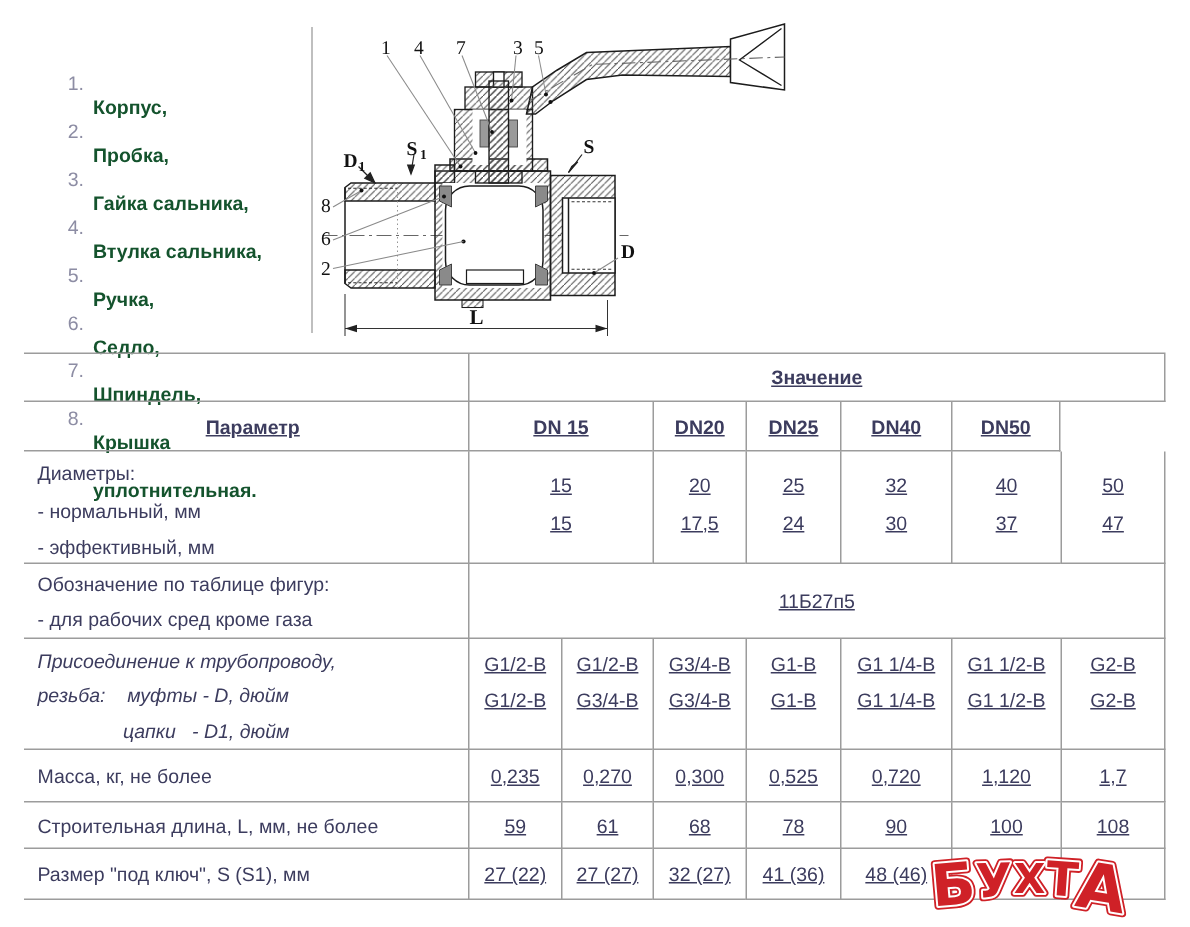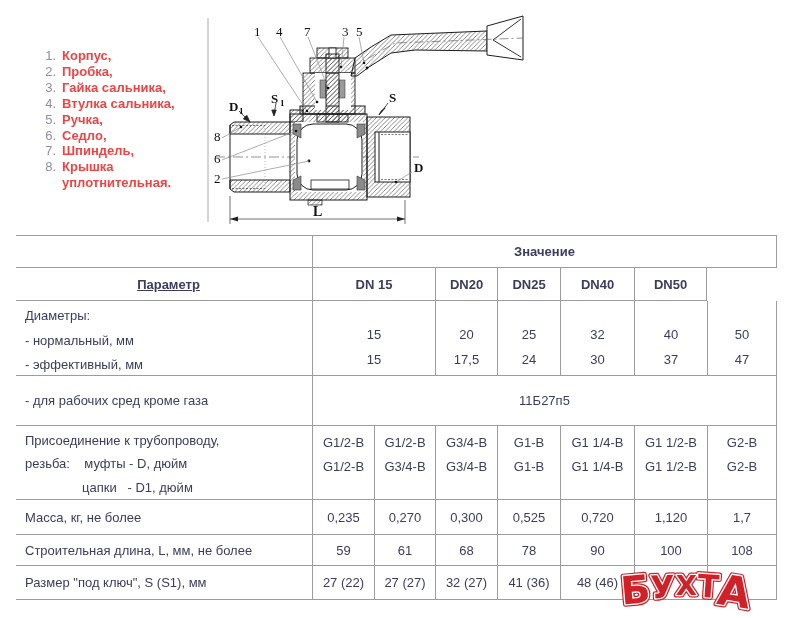--- a/index.html
+++ b/index.html
@@ -4,47 +4,47 @@
 <style>
   html,body{margin:0;padding:0;background:#fff;}
   .page{position:relative;width:793px;height:618px;background:#fff;overflow:hidden;
         font-family:"Liberation Sans",sans-serif;color:#3c3c5e;}
   *{box-sizing:border-box;}
 
   
   .plist{position:absolute;left:34px;top:48px;font-size:13px;line-height:15.9px;}
   .plist .prow{display:flex;}
   .plist .num{width:22px;text-align:right;color:#8d8da4;margin-right:6px;flex:none;}
-  .plist .lbl{font-weight:bold;color:#ef4444;}
+  .plist .lbl{font-weight:bold;color:#14532d;margin-top:16px;}
 
   
   .drawing{position:absolute;left:205px;top:10px;width:320px;height:222px;}
 
   
   .tbl{position:absolute;left:16px;top:235px;width:761px;border-top:1px solid #9c9c9c;font-size:13px;}
   .tr{display:grid;grid-template-columns:296px 62px 61px 62px 63px 74px 73px 70px;}
   .td{border-bottom:1px solid #9c9c9c;display:flex;flex-direction:column;justify-content:center;
       overflow:hidden;}
-  .td.v{border-left:1px solid #9c9c9c;align-items:center;text-align:center;}
+  .td.v{border-left:1px solid #9c9c9c;align-items:center;text-align:center;text-decoration:underline;}
   .tr .td:last-child{border-right:1px solid #9c9c9c;}
   .s2{grid-column:span 2;}
   .s7{grid-column:span 7;}
   .p{padding-left:9px;align-items:flex-start;}
   .b{font-weight:bold;}
   .cen{align-items:center;text-align:center;}
   .r-znach .td{height:32px;}
   .r-head  .td{height:33px;}
   .r-diam  .td{height:75px;}
   .r-desig .td{height:50px;}
   .r-conn  .td{height:74px;}
   .r-mass  .td{height:35px;}
   .r-len   .td{height:31px;}
   .r-wr    .td{height:34px;}
   .r-diam .p .l{line-height:24.5px;}
-  .r-diam .v{justify-content:flex-end;padding-bottom:3px;}
+  .r-diam .v{justify-content:center;padding-bottom:3px;}
   .r-diam .v .l{line-height:24.5px;}
   .r-desig .p .l{line-height:23px;}
   .r-conn .p .l{line-height:23.5px;white-space:pre;}
   .r-conn .p .l.ind{padding-left:57px;}
   .r-conn .v{justify-content:flex-end;padding-bottom:21px;}
   .r-conn .v .l{line-height:23.5px;white-space:pre;}
 
   
   .wm{position:absolute;left:619px;top:551px;width:132px;height:64px;}
   .wm-outer{stroke:#cf2127;stroke-width:5;fill:none;stroke-linejoin:round;}
@@ -266,27 +266,28 @@
           <div class="l">37</div>
       </div>
       <div class="td v">
         <div class="l">50</div>
           <div class="l">47</div>
       </div>
     </div>
 
     <div class="tr r-desig">
       <div class="td p">
+        <div class="l">Обозначение по таблице фигур:</div>
         <div class="l">- для рабочих сред кроме газа</div>
       </div>
       <div class="td v s7">11Б27п5</div>
     </div>
 
     <div class="tr r-conn">
-      <div class="td p" style="justify-content:center;padding-top:3px;">
+      <div class="td p" style="justify-content:center;padding-top:3px;font-style:italic;">
         <div class="l">Присоединение к трубопроводу,</div>
         <div class="l">резьба:    муфты - D, дюйм</div>
         <div class="l ind">цапки   - D1, дюйм</div>
       </div>
       <div class="td v">
         <div class="l">G1/2-B</div>
           <div class="l">G1/2-B</div>
       </div>
       <div class="td v">
         <div class="l">G1/2-B</div>

